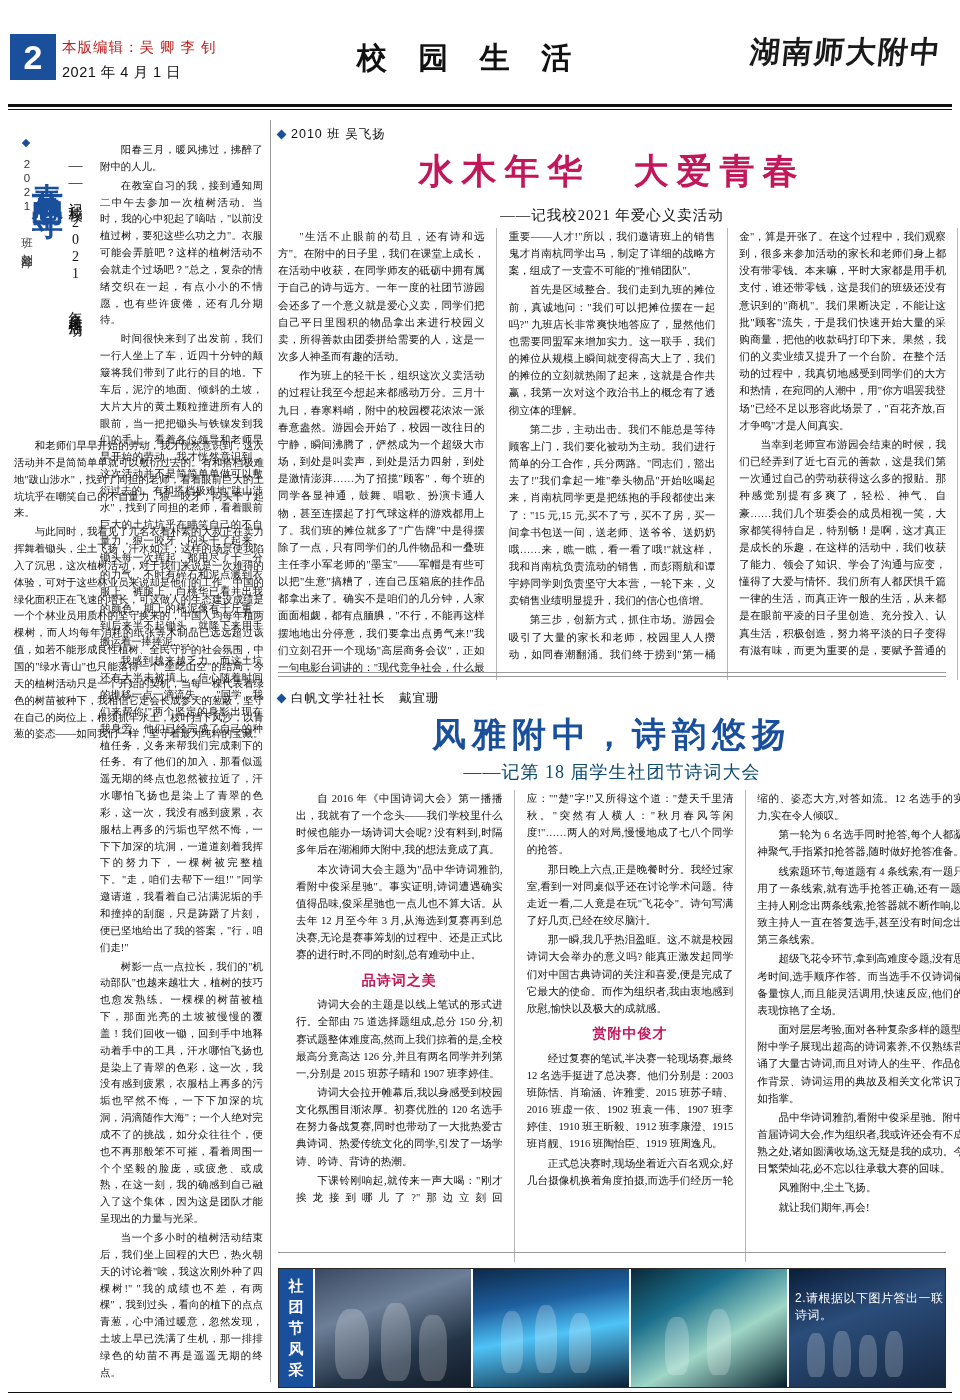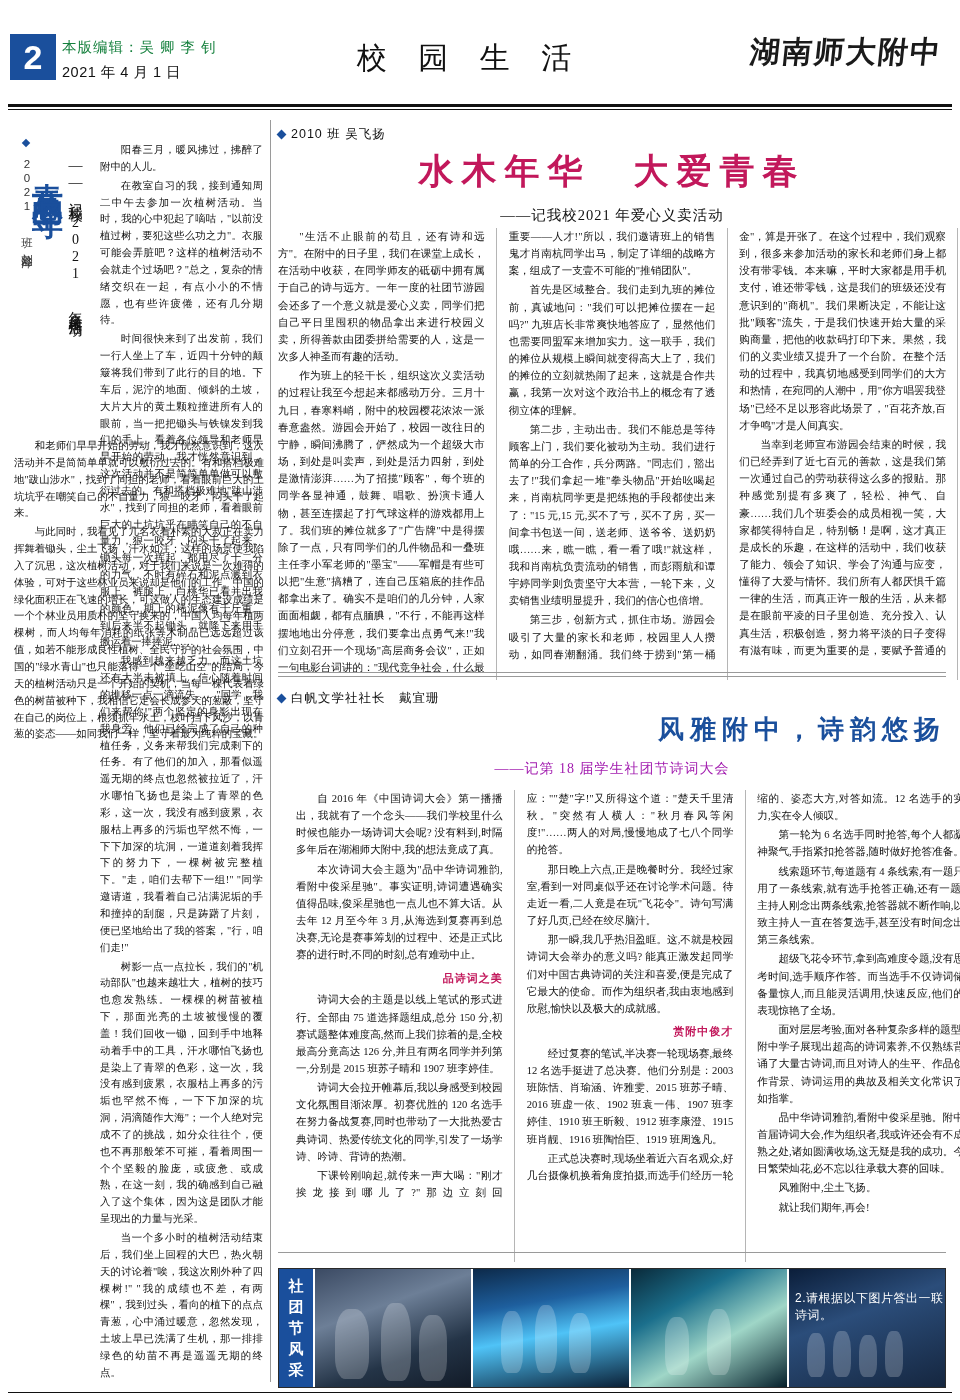--- a/index.html
+++ b/index.html
@@ -16,29 +16,29 @@
   
   .masthead{position:absolute;left:0;top:0;width:960px;height:104px;}
   .page-num{
     position:absolute;left:10px;top:34px;width:46px;height:46px;
     background:#1a4f9c;color:#fff;font-size:34px;font-weight:bold;
     display:flex;align-items:center;justify-content:center;
     font-family:"Liberation Sans","DejaVu Sans",sans-serif;
   }
   .editor-line{
     position:absolute;left:62px;top:38px;font-size:14.5px;letter-spacing:1px;
-    font-family:"Liberation Sans","DejaVu Sans",sans-serif;color:#15803d;
+    font-family:"Liberation Sans","DejaVu Sans",sans-serif;color:#b91c1c;
   }
   .editor-date{
     position:absolute;left:62px;top:63px;font-size:14.5px;letter-spacing:.5px;
     font-family:"Liberation Sans","DejaVu Sans",sans-serif;color:#111;
   }
   .section-title{
     position:absolute;left:330px;top:38px;width:280px;text-align:center;
-    font-size:30px;font-weight:normal;letter-spacing:12px;
+    font-size:30px;font-weight:bold;letter-spacing:12px;
     font-family:"Liberation Serif","DejaVu Serif",serif;
   }
   .paper-logo{
     position:absolute;right:18px;top:32px;
     font-size:30px;font-weight:bold;letter-spacing:2px;color:#1a1a1a;
     font-family:"Liberation Serif","DejaVu Serif",serif;
     transform:skewX(-6deg);
   }
   .rule-top{position:absolute;left:8px;top:104px;width:944px;height:3px;background:#111;}
   .rule-top2{position:absolute;left:8px;top:109px;width:944px;height:1px;background:#111;}
@@ -99,35 +99,35 @@
     position:absolute;left:0;top:108px;width:668px;height:452px;
     column-count:3;column-gap:24px;column-rule:1px solid #b5b5b5;
     font-size:10.6px;line-height:1.62;text-align:justify;
   }
   .art2-cols p{margin:0 0 2px 0;text-indent:2em;}
 
   
   .art3{position:absolute;left:278px;top:688px;width:668px;}
   .art3 .byline{position:absolute;left:0;top:2px;}
   .art3-title{
-    position:absolute;left:0;top:24px;width:668px;text-align:right;
-    font-size:26px;font-weight:bold;color:#1a4f9c;letter-spacing:6px;
+    position:absolute;left:0;top:24px;width:668px;text-align:center;
+    font-size:34px;font-weight:bold;color:#1a4f9c;letter-spacing:6px;
   }
   .art3-sub{
     position:absolute;left:0;top:72px;width:668px;text-align:center;
-    font-size:14px;color:#a21caf;letter-spacing:1px;
+    font-size:18px;color:#0c4a6e;letter-spacing:1px;
   }
   .art3-cols{
     position:absolute;left:0;top:102px;width:668px;height:472px;
     column-count:3;column-gap:24px;column-rule:1px solid #b5b5b5;
     font-size:10.6px;line-height:1.62;text-align:justify;margin-left:18px;
   }
   .art3-cols p{margin:0 0 2px 0;text-indent:2em;}
   .sub-head{
-    display:block;text-align:right;font-weight:bold;font-size:11px;
+    display:block;text-align:center;font-weight:bold;font-size:14px;
     color:#c2185b;margin:6px 0 4px 0;text-indent:0;letter-spacing:1px;
   }
   .sub-head.blue{color:#c2185b;}
 
   
   .photostrip{
     position:absolute;left:278px;top:1268px;width:668px;height:120px;
     border:1px solid #2a2a2a;background:#1a4f9c;display:flex;
     box-sizing:border-box;
   }

